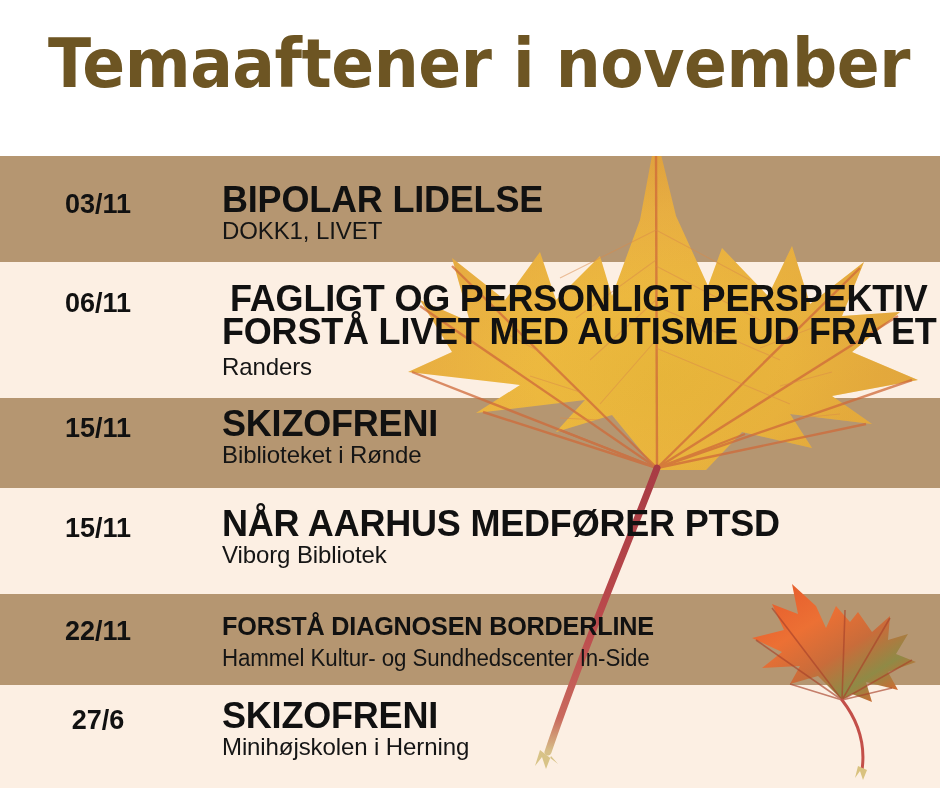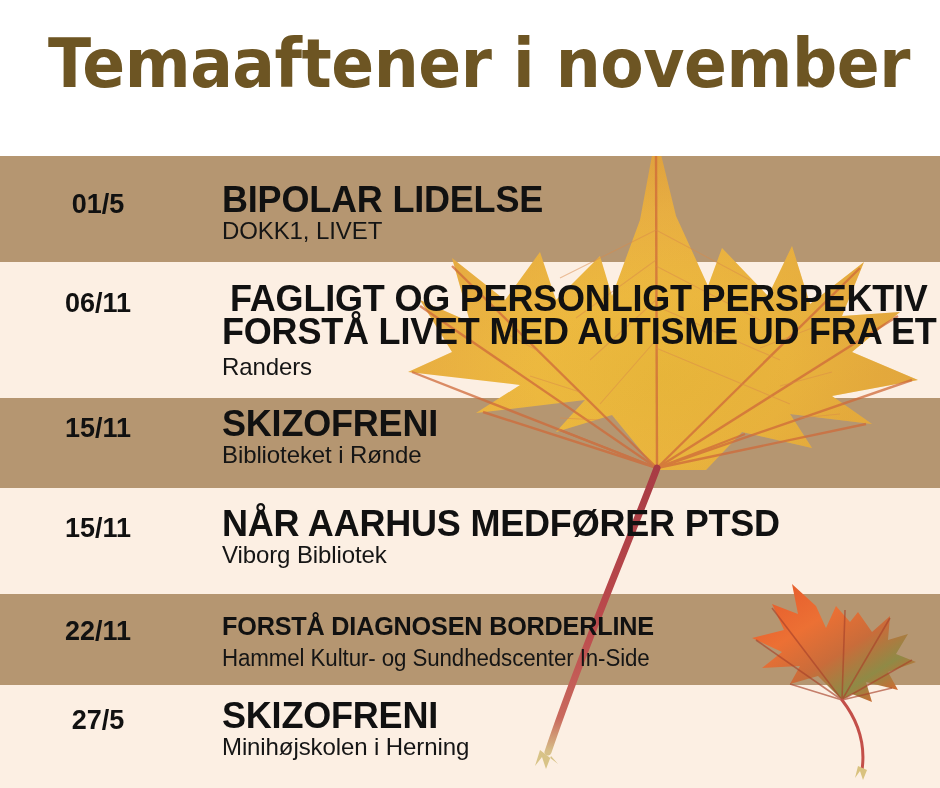--- a/index.html
+++ b/index.html
@@ -224,21 +224,21 @@
     </svg>
   </div>
 
   <div class="title-area">
     <div class="poster-title">Temaaftener i november</div>
   </div>
 
   <div class="rows">
 
     <div class="row" style="top:156px;height:106px;">
-      <div class="row-date" style="top:33px;">01/5</div>
+      <div class="row-date" style="top:33px;">03/11</div>
       <div class="row-body" style="top:27px;">
         <div class="row-title">BIPOLAR LIDELSE</div>
         <div class="row-venue">DOKK1, LIVET</div>
       </div>
     </div>
 
     <div class="row" style="top:262px;height:136px;">
       <div class="row-date" style="top:26px;">06/11</div>
       <div class="row-body" style="top:20px;">
         <div class="row-title line2">FAGLIGT OG PERSONLIGT PERSPEKTIV</div>
@@ -265,21 +265,21 @@
 
     <div class="row narrow" style="top:600px;height:91px;">
       <div class="row-date" style="top:16px;">22/11</div>
       <div class="row-body" style="top:10px;">
         <div class="row-title">FORSTÅ DIAGNOSEN BORDERLINE</div>
         <div class="row-venue">Hammel Kultur- og Sundhedscenter In-Side</div>
       </div>
     </div>
 
     <div class="row" style="top:685px;height:103px;">
-      <div class="row-date" style="top:20px;">27/5</div>
+      <div class="row-date" style="top:20px;">27/6</div>
       <div class="row-body" style="top:14px;">
         <div class="row-title">SKIZOFRENI</div>
         <div class="row-venue">Minihøjskolen i Herning</div>
       </div>
     </div>
 
   </div>
 </div>
 
 </body></html>

